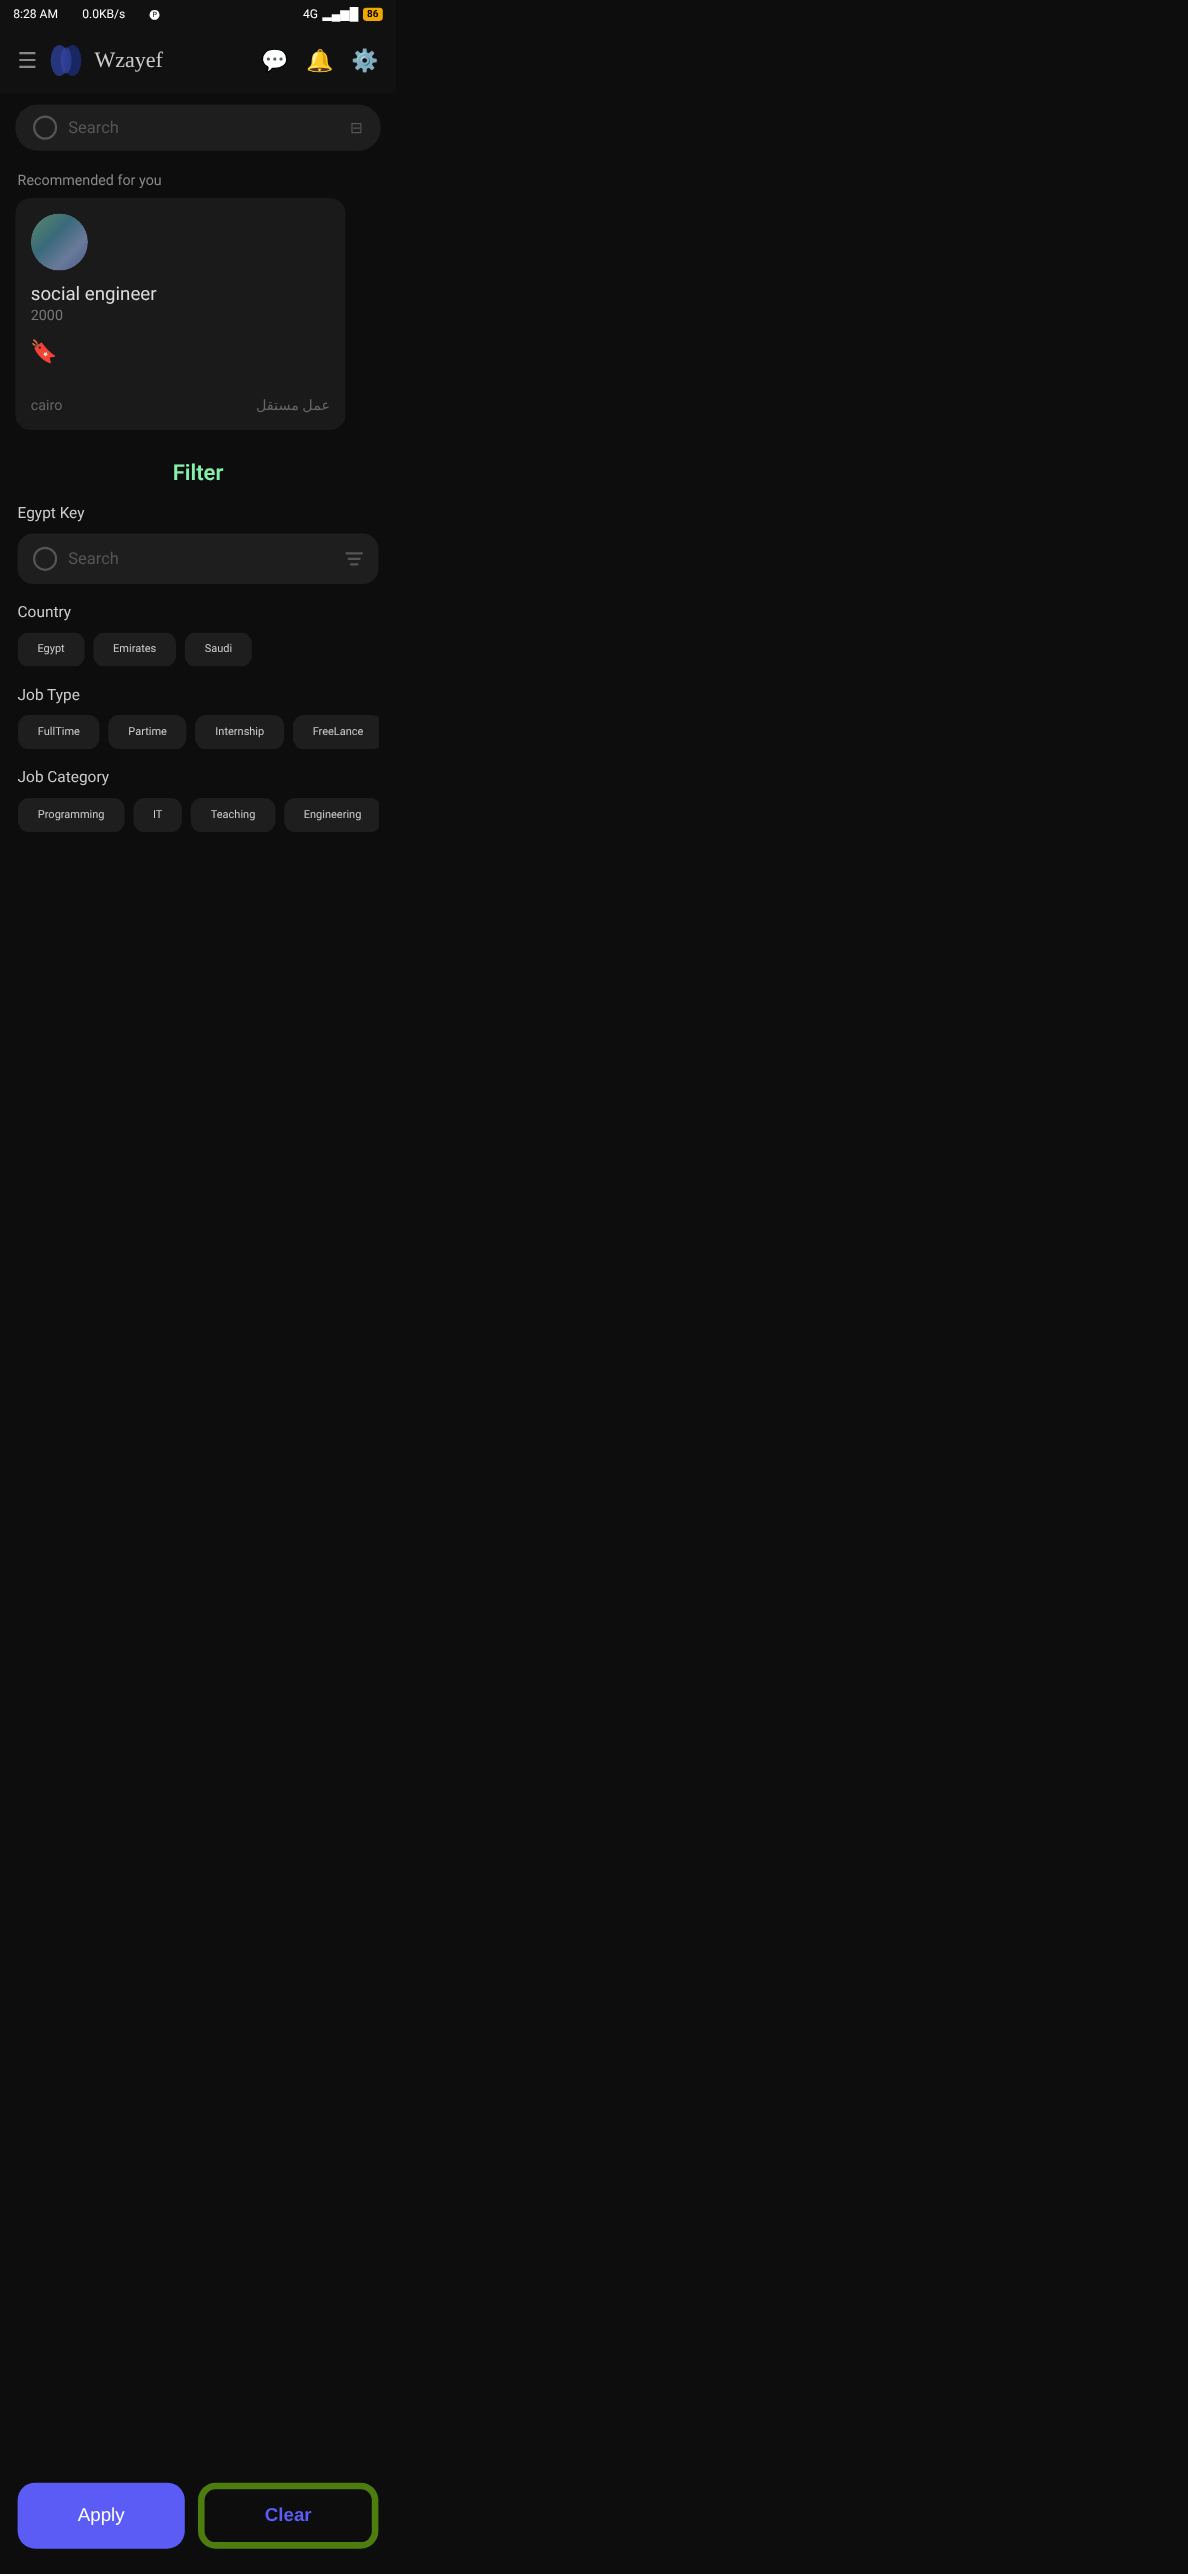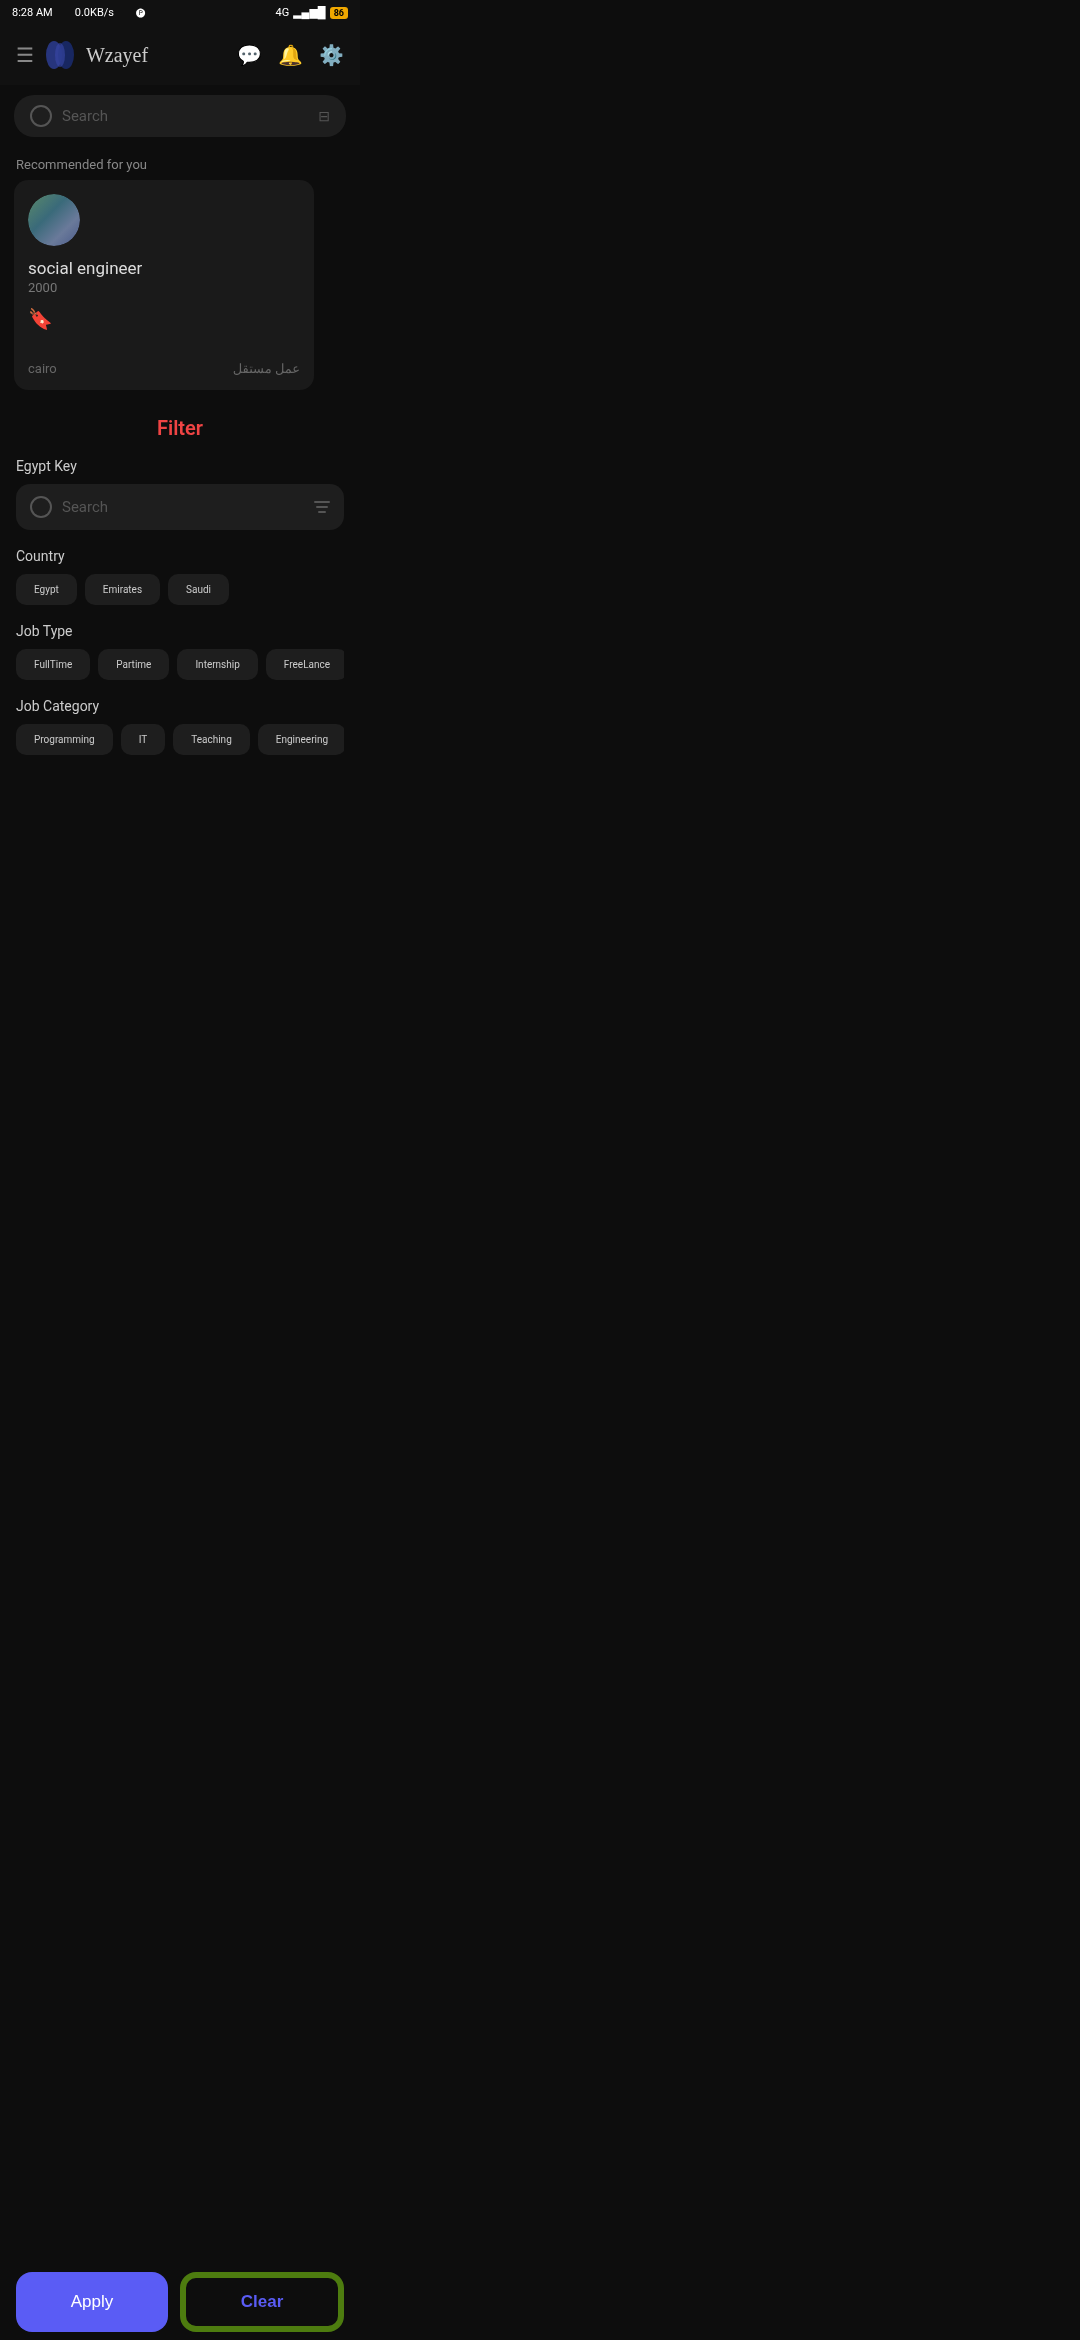--- a/index.html
+++ b/index.html
@@ -166,21 +166,21 @@
     }
 
     
     .filter-panel {
       padding: 16px 16px 0;
     }
     .filter-title {
       text-align: center;
       font-size: 20px;
       font-weight: 600;
-      color: #ef4444;
+      color: #86efac;
       margin-bottom: 18px;
     }
 
     
     .filter-section-label {
       font-size: 14px;
       color: #ccc;
       margin-bottom: 10px;
     }
     .search-container-filter {
@@ -236,21 +236,21 @@
     }
 
     
     .bottom-buttons {
       position: fixed;
       bottom: 0;
       left: 0;
       width: 360px;
       display: flex;
       justify-content: space-between;
-      padding: 12px 16px 8px;
+      padding: 12px 16px 23px;
       background: #0d0d0d;
       gap: 12px;
     }
     .btn-apply {
       background: #5a5cf5;
       color: #fff;
       border: none;
       border-radius: 16px;
       padding: 14px 32px;
       font-size: 17px;

